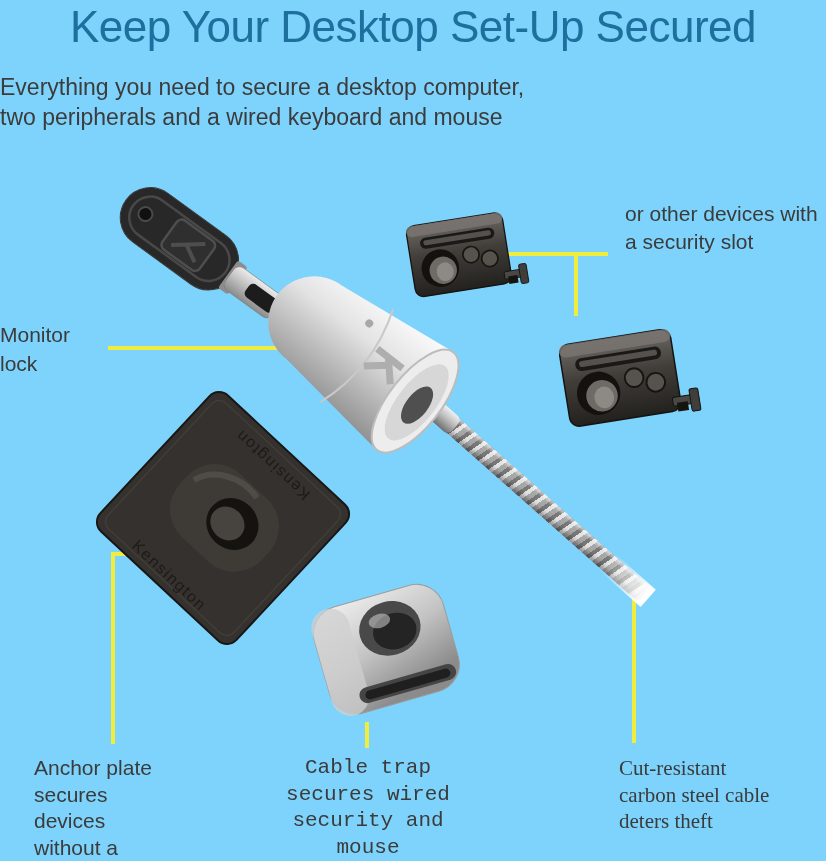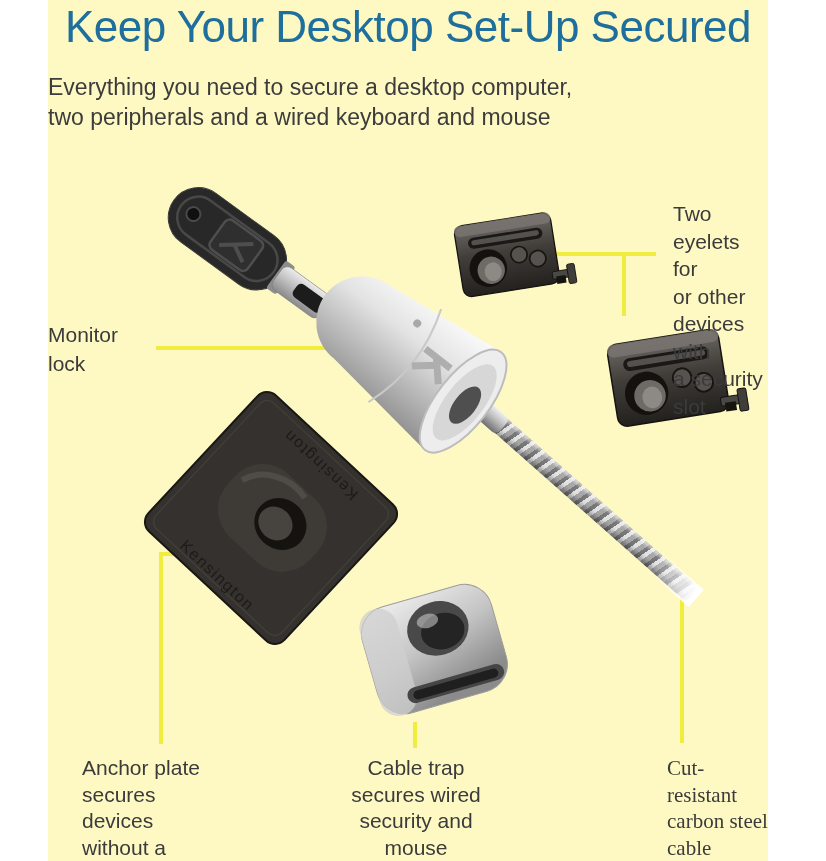--- a/index.html
+++ b/index.html
@@ -1,30 +1,30 @@
 <!DOCTYPE html>
 <html><head>
 <meta charset="utf-8">
 <style>
   html,body{margin:0;padding:0;background:#fff;}
   .canvas{
-    position:relative;width:720px;height:861px;background:#fef9c3;overflow:hidden;
-    font-family:"Liberation Sans", sans-serif;color:#3c3c3c;margin-left:48px;
+    position:relative;width:826px;height:861px;background:#7dd3fc;overflow:hidden;
+    font-family:"Liberation Sans", sans-serif;color:#3c3c3c;
   }
   .title{
     position:absolute;top:2px;left:0;right:0;text-align:center;
     font-size:44px;font-weight:400;letter-spacing:-0.5px;color:#1e6f9d;white-space:nowrap;
   }
   .subtitle{
     position:absolute;top:72px;left:0;right:0;
     font-size:23px;line-height:30px;color:#3c3c3c;
   }
   .callout{position:absolute;font-size:21px;line-height:27px;color:#3b3b3b;}
   .callout.right{text-align:left;}
-  .callout.center{text-align:center;}
+  .callout.center{text-align:center;font-family:Liberation Mono, monospace;}
   .yline{position:absolute;background:#f1ed3f;}
   .cable{
     position:absolute;left:428px;top:394px;width:292px;height:19px;border-radius:10px;
     transform:rotate(41.5deg);transform-origin:0 50%;
     background:repeating-linear-gradient(104deg,#e3e3e3 0 4px,#a7a7a7 4px 9px,#787878 9px 13px);
     box-shadow:inset 0 3px 3px rgba(255,255,255,.55), inset 0 -4px 5px rgba(0,0,0,.35);
   }
   .cable .ferrule{
     position:absolute;left:-2px;top:-1px;width:38px;height:21px;border-radius:6px;
     background:linear-gradient(#f0f0f0,#bdbdbd 45%,#6f6f6f);
@@ -177,21 +177,20 @@
       <rect x="62" y="128" width="88" height="9" rx="4.5" fill="#1f1f1f"></rect>
     </g>
   </svg>
 
   <div class="callout right" style="left:0;top:320px;width:96px;line-height:29px;">
     <div>Monitor</div>
     <div>lock</div>
   </div>
 
   <div class="callout" style="left:625px;top:200px;line-height:27.5px;">
-    <div>Two eyelets for</div>
     <div>or other devices with</div>
     <div>a security slot</div>
   </div>
 
   <div class="callout right" style="left:0;top:755px;width:150px;line-height:26.5px;padding-left:34px;">
     <div>Anchor plate</div>
     <div>secures devices</div>
     <div>without a</div>
 
   </div>

